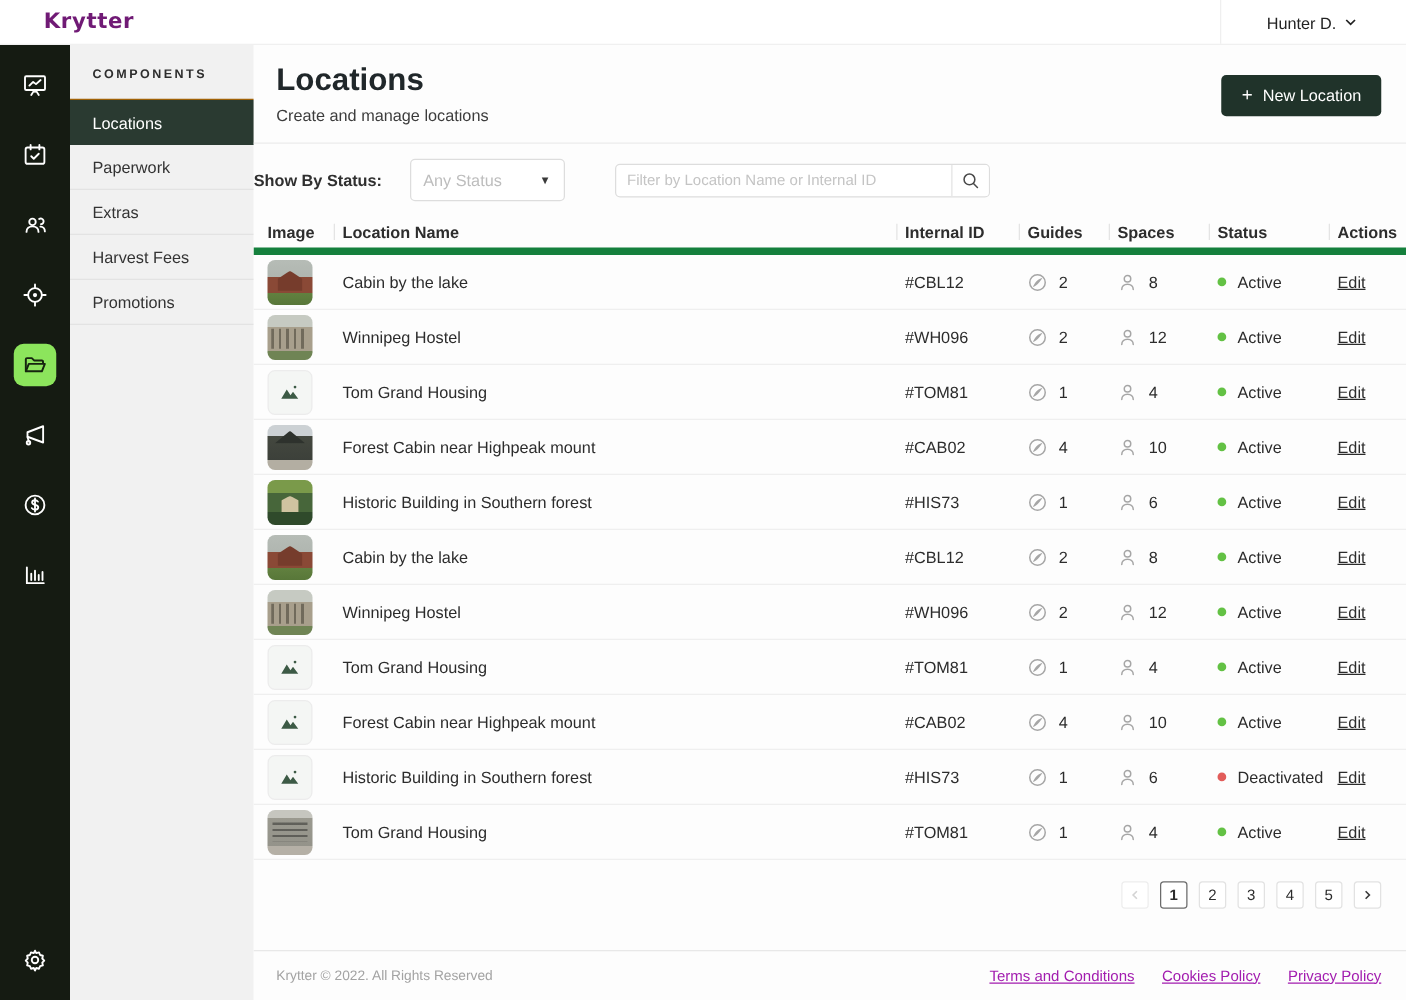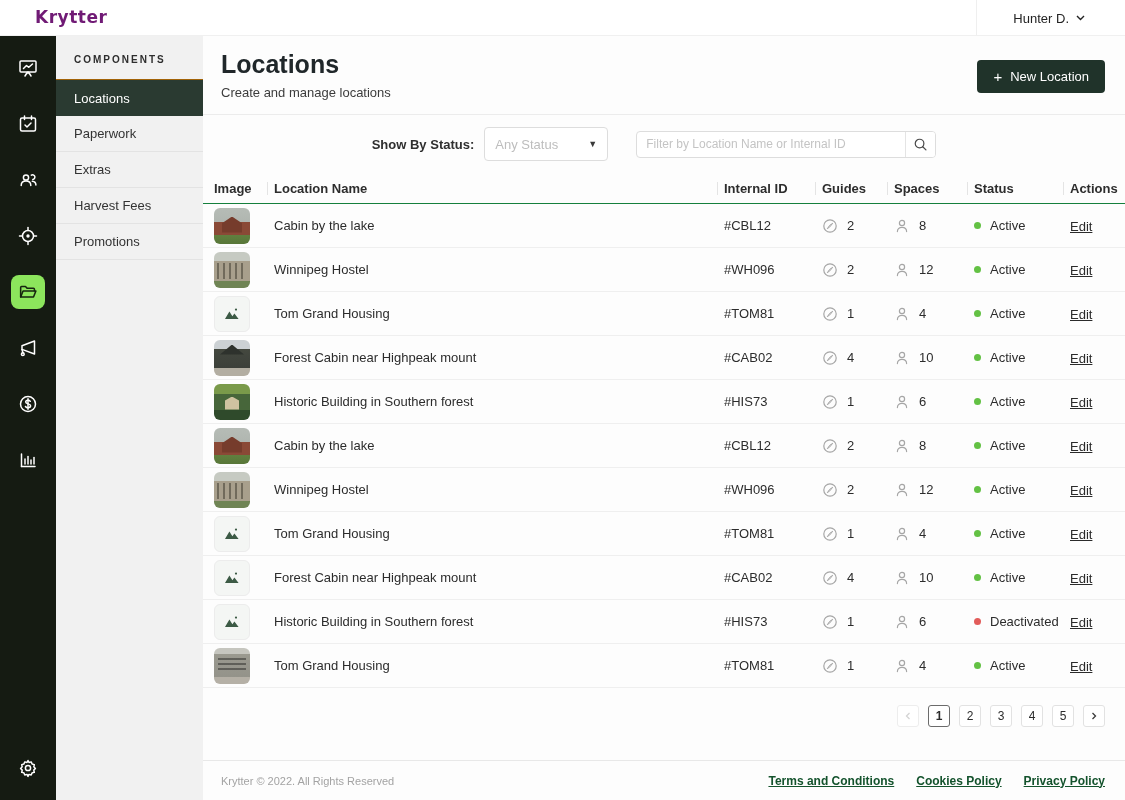--- a/index.html
+++ b/index.html
@@ -27,33 +27,33 @@
   .panel-item.active { background:#2a3a31; color:#fff; border-bottom:none; }
 
   
   .main { position:absolute; left:203px; top:36px; right:0; bottom:0; background:#fdfdfd; display:flex; flex-direction:column; }
   .page-head { position:relative; padding:14px 20px 14px 18px; border-bottom:1px solid #ececec; }
   .page-title { font-size:25px; font-weight:600; color:#20272a; }
   .page-sub { font-size:13px; color:#3c3c3c; margin-top:6px; }
   .new-btn { position:absolute; right:20px; top:24px; background:#20332a; color:#fff; border:none; border-radius:4px; font-size:13px; padding:9px 16px; cursor:pointer; font-family:inherit; display:flex; align-items:center; gap:8px; }
   .new-btn .plus { font-size:15px; line-height:1; }
 
-  .filterbar { display:flex; align-items:center; justify-content:center; gap:0; padding:12px 20px 12px 0; }
+  .filterbar { display:flex; align-items:center; justify-content:flex-start; gap:12px; padding:12px 20px 12px 0; }
   .filter-label { font-size:13px; font-weight:600; color:#2f2f2f; margin-right:10px; }
   .select { position:relative; width:124px; height:27px; border:1px solid #ddd; border-radius:4px; background:#fff; display:flex; align-items:center; padding:16px 10px; cursor:pointer; margin-right:28px; }
   .select .val { font-size:13px; color:#bdbdbd; flex:1; }
   .select .caret { font-size:9px; color:#3a3a3a; }
   .searchbox { display:flex; width:300px; height:27px; border:1px solid #ddd; border-radius:4px; background:#fff; overflow:hidden; }
   .searchbox input { flex:1; border:none; outline:none; font-size:12px; color:#444; padding:0 9px; font-family:inherit; background:transparent; }
   .searchbox input::placeholder { color:#c4c4c4; }
   .search-btn { width:30px; border:none; border-left:1px solid #e4e4e4; background:#fff; display:flex; align-items:center; justify-content:center; cursor:pointer; }
 
   
   .grid { display:grid; grid-template-columns:48px 438px 86px 60px 68px 84px 43px; column-gap:12px; align-items:center; padding-left:11px; padding-right:12px; }
-  .thead { height:31px; border-bottom:1px solid #15803d; }
+  .thead { height:31px; border-bottom:6px solid #15803d; }
   .th { font-size:13px; font-weight:600; color:#2d2d2d; position:relative; }
   .th.div::before { content:""; position:absolute; left:-7px; top:1px; bottom:1px; width:1px; background:#e4e4e4; }
   .trow { height:44px; border-bottom:1px solid #efefef; }
   .cell-text { font-size:13px; color:#2c2c2c; }
   .icnum { display:flex; align-items:center; gap:9px; font-size:13px; color:#2c2c2c; }
   .status { display:flex; align-items:center; gap:9px; font-size:13px; color:#2c2c2c; }
   .dot { width:7px; height:7px; border-radius:50%; background:#63c144; flex:none; }
   .dot.red { background:#e25c5a; }
   .edit-link { font-size:13px; color:#2b2b2b; text-decoration:underline; cursor:pointer; }
 
@@ -73,21 +73,21 @@
   
   .pagination { display:flex; justify-content:flex-end; gap:9px; padding:17px 20px 0 0; }
   .pg { min-width:22px; height:22px; border:1px solid #e2e2e2; border-radius:3px; background:#fff; display:flex; align-items:center; justify-content:center; font-size:12px; color:#2c2c2c; cursor:pointer; font-family:inherit; }
   .pg.disabled { color:#d4d4d4; border-color:#ededed; cursor:default; }
   .pg.active { border-color:#6b6b6b; font-weight:700; }
 
   
   .footer { margin-top:auto; border-top:1px solid #e8e8e8; height:40px; display:flex; align-items:center; padding:0 20px 0 18px; }
   .copyright { font-size:11px; color:#a3a3a3; }
   .foot-links { margin-left:auto; display:flex; gap:22px; }
-  .foot-links a { font-size:12px; color:#14532d; text-decoration:underline; cursor:pointer;font-weight:bold; }
+  .foot-links a { font-size:12px; color:#a21caf; text-decoration:underline; cursor:pointer; }
 </style>
 </head>
 <body>
 
 <div class="app">
 
   <div class="topbar">
     <div class="logo">Krytter</div>
     <div class="topbar-divider"></div>
     <div class="usermenu">

